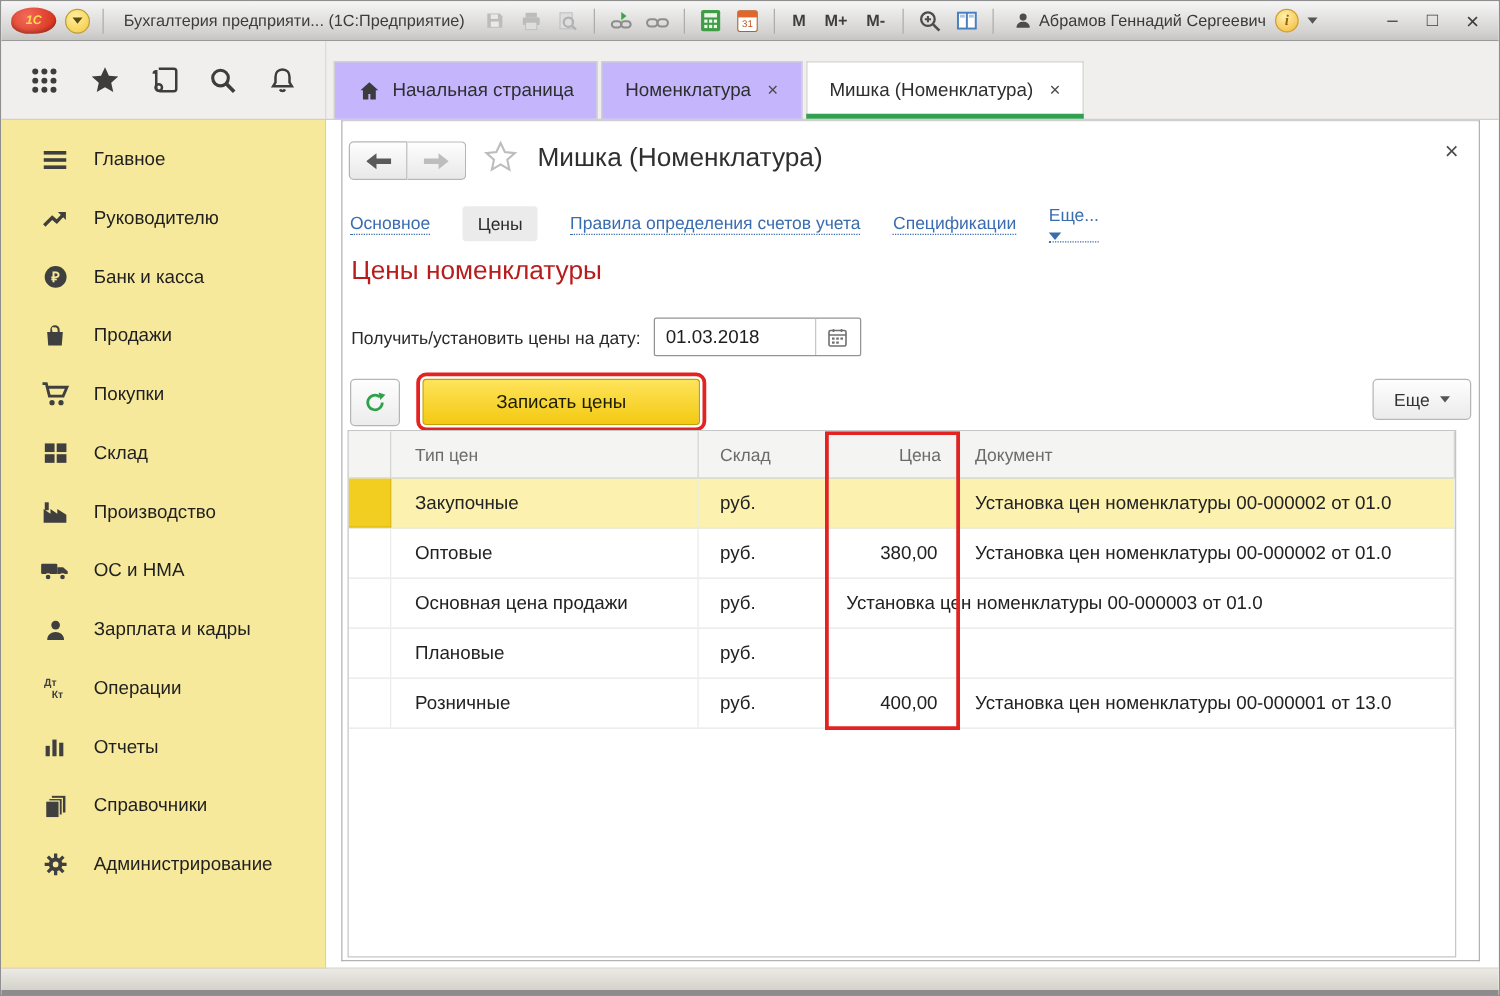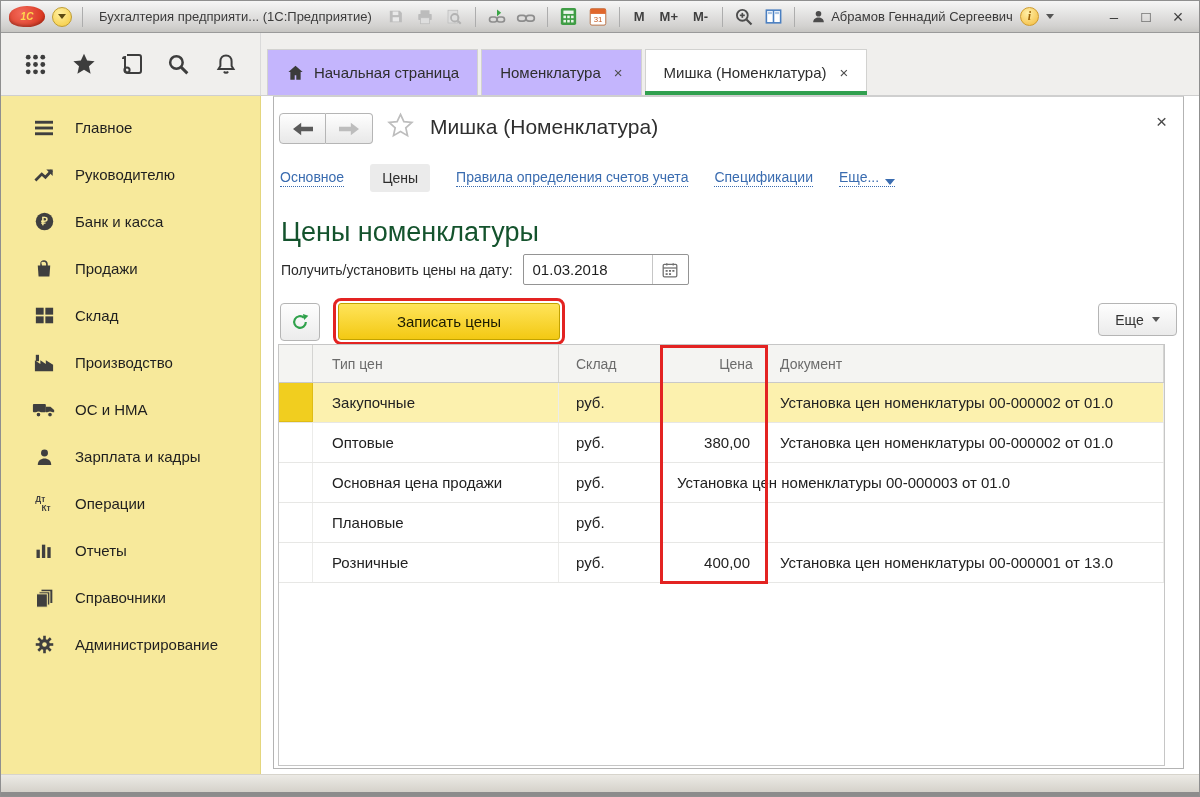--- a/index.html
+++ b/index.html
@@ -90,23 +90,23 @@
     border:1px solid #b5b5b5; display:flex; align-items:center; justify-content:center;
   }
   .nav-btn.back { border-radius:4px 0 0 4px; }
   .nav-btn.fwd { border-radius:0 4px 4px 0; border-left:none; }
   .star-title { position:absolute; left:112px; top:14px; }
   .page-title { position:absolute; left:156px; top:18px; font-size:21px; color:#2f2f2f; }
   .panel-close { position:absolute; right:16px; top:16px; font-size:19px; color:#4a4a4a; line-height:18px; }
   .navlinks { position:absolute; left:6px; top:67px; display:flex; align-items:center; gap:26px; font-size:14px; }
   .navlink { color:#3a6cb0; border-bottom:1px dotted #3a6cb0; padding-bottom:1px; white-space:nowrap; }
   .navlink-active { color:#2c2c2c; background:#ebebeb; border-radius:3px; padding:6px 12px; }
-  .more-link { display:flex; align-items:flex-end; gap:6px; }
+  .more-link { display:flex; align-items:flex-start; gap:6px;flex-direction:column; }
   .tri-blue { width:0;height:0;border-left:5px solid transparent;border-right:5px solid transparent;border-top:6px solid #3a6cb0; }
-  .section-title { position:absolute; left:7px; top:120px; font-size:27px; color:#14532d; }
+  .section-title { position:absolute; left:7px; top:108px; font-size:21px; color:#b91c1c; }
   .date-row { position:absolute; left:7px; top:157px; display:flex; align-items:center; font-size:14px; color:#2a2a2a; }
   .date-box {
     margin-left:10px; width:166px; height:31px; border:1px solid #949494; border-radius:2px;
     display:flex; align-items:center; background:#fff;
   }
   .date-box input {
     border:none; outline:none; width:128px; padding:0 9px; font-size:15px; color:#1e1e1e;
     font-family:"Liberation Sans",sans-serif; background:transparent;
   }
   .cal-btn { width:36px; height:100%; border-left:1px solid #c6c6c6; display:flex; align-items:center; justify-content:center; }
@@ -342,20 +342,30 @@
     </div>
     <div class="side-item">
       <span class="side-icon">
           <svg width="20" height="21" viewBox="0 0 24 24">
             <path d="M4.5 8.5h15l-1 13h-13z" fill="#3f3f3f"></path>
             <path d="M8.5 9V6.5a3.5 3.5 0 0 1 7 0V9" fill="none" stroke="#3f3f3f" stroke-width="2"></path>
             <rect x="9" y="4" width="2" height="3" fill="#f7e99b"></rect>
           </svg>
         </span>
       <span class="side-label">Продажи</span>
+    </div>
+    <div class="side-item">
+      <span class="side-icon">
+          <svg width="23" height="21" viewBox="0 0 24 22">
+            <path d="M1 2h3.2l2.6 10.5h11.5L21.5 5H6" fill="none" stroke="#3f3f3f" stroke-width="2.4"></path>
+            <circle cx="9" cy="18" r="2.2" fill="#3f3f3f"></circle>
+            <circle cx="16.5" cy="18" r="2.2" fill="#3f3f3f"></circle>
+          </svg>
+        </span>
+      <span class="side-label">Покупки</span>
     </div>
     <div class="side-item">
       <span class="side-icon">
           <svg width="21" height="19" viewBox="0 0 24 22">
             <g fill="#3f3f3f">
               <rect x="2" y="2" width="9" height="8"></rect>
               <rect x="13" y="2" width="9" height="8"></rect>
               <rect x="2" y="12" width="9" height="8"></rect>
               <rect x="13" y="12" width="9" height="8"></rect>
             </g>

